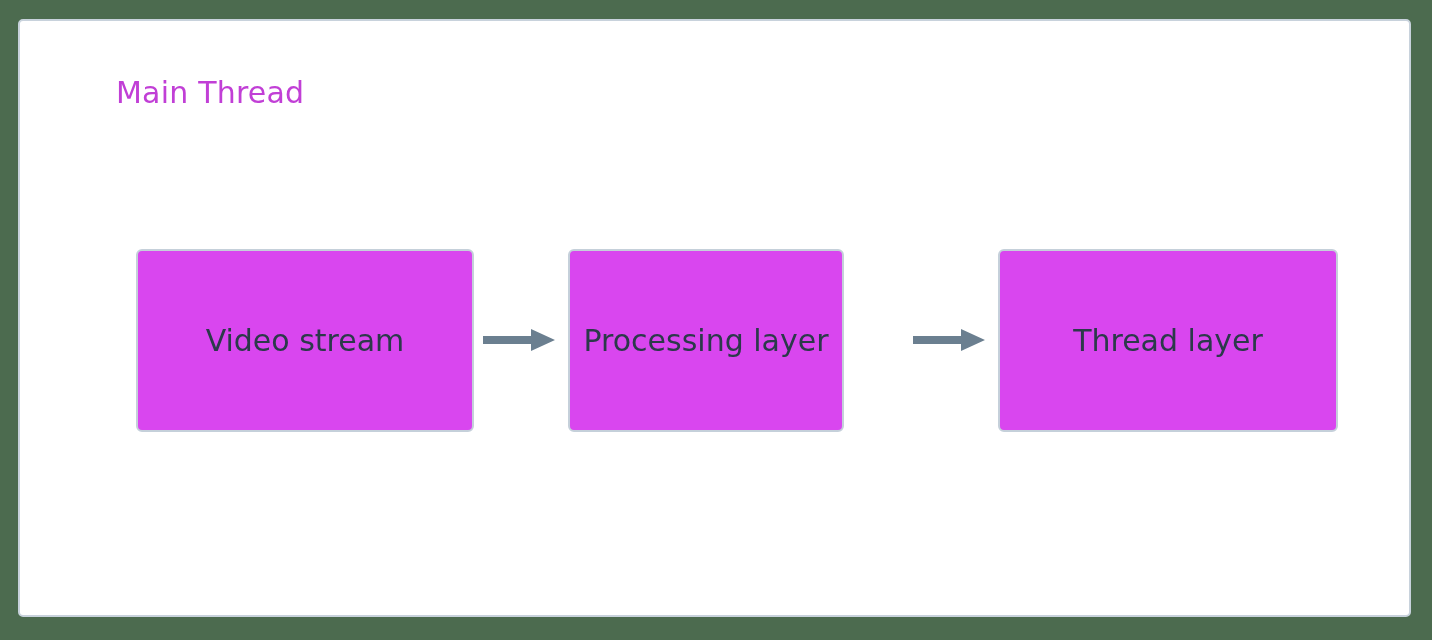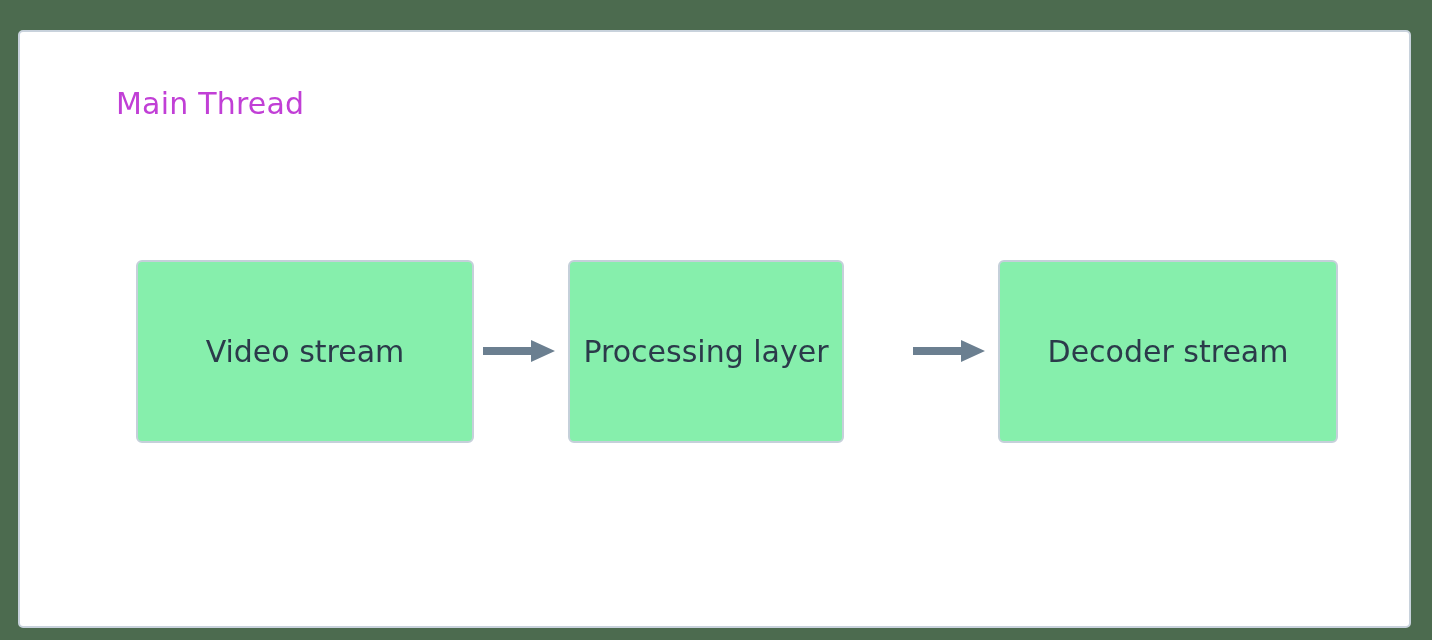--- a/index.html
+++ b/index.html
@@ -24,39 +24,38 @@
   .thread-container {
     position: absolute;
     left: 18px;
     top: 19px;
     width: 1393px;
     height: 598px;
     box-sizing: border-box;
     background: #ffffff;
     border: 2px solid #c8d2dc;
     border-radius: 5px;
-    margin-top: 11px;
   }
 
   .thread-title {
     position: absolute;
     left: 96px;
     top: 56px;
     font-size: 30px;
     line-height: 32px;
     color: #c13fd6;
     letter-spacing: 0.2px;
     white-space: nowrap;
   }
 
   
   .node {
     position: absolute;
     box-sizing: border-box;
-    background: #86efac;
+    background: #d946ef;
     border: 2px solid #c5d0da;
     border-radius: 6px;
     display: flex;
     align-items: center;
     justify-content: center;
     top: 228px;
     height: 183px;
   }
 
   .node-label {
@@ -104,17 +103,17 @@
       <span class="node-label">Processing layer</span>
     </div>
 
     <div class="arrow" id="arrow-1">
       <svg width="76" height="32" viewBox="0 0 76 32" xmlns="http://www.w3.org/2000/svg">
         <path d="M2 12 H50 V5 L74 16 L50 27 V20 H2 Z" fill="#6b7f90"></path>
       </svg>
     </div>
 
     <div class="node" id="node-2">
-      <span class="node-label">Decoder stream</span>
+      <span class="node-label">Thread layer</span>
     </div>
 
   </div>
 </div>
 
 </body></html>

